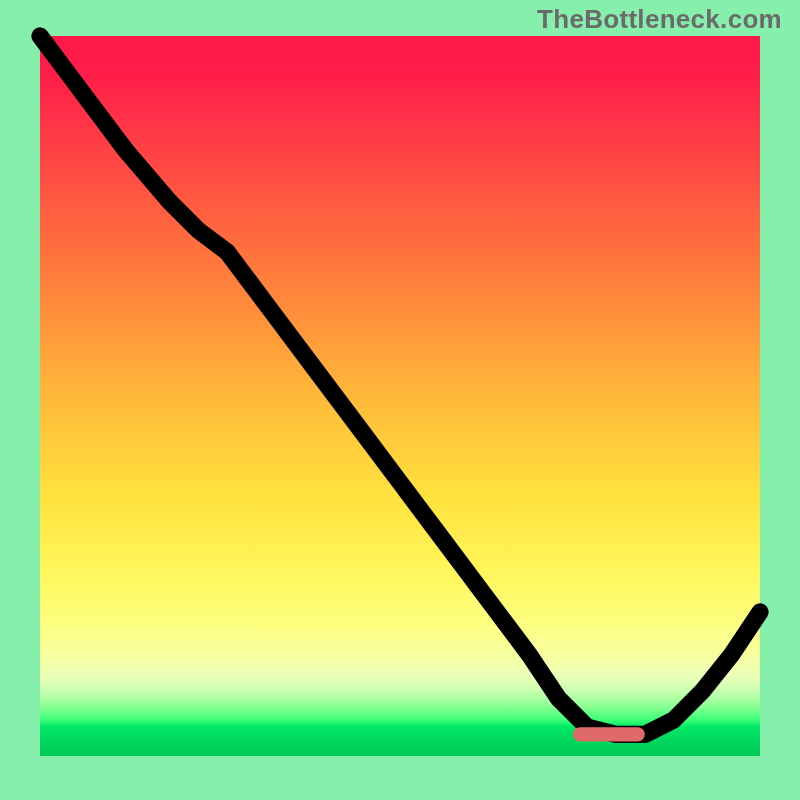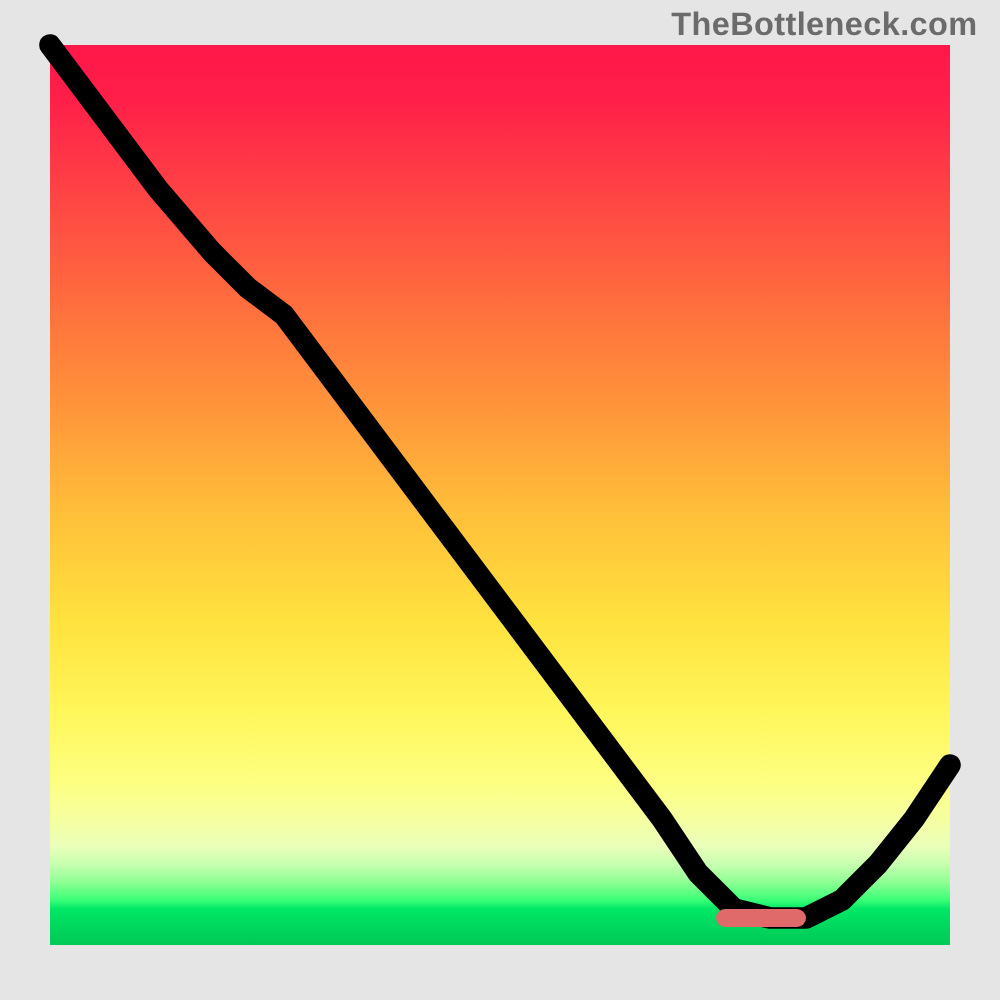--- a/index.html
+++ b/index.html
@@ -8,21 +8,21 @@
     width: 800px;
     height: 800px;
     background: #000;
     overflow: hidden;
     font-family: Arial, Helvetica, sans-serif;
   }
   .frame {
     position: relative;
     width: 800px;
     height: 800px;
-    background: #e5e5e5;
+    background: #86efac;
   }
   .watermark {
     position: absolute;
     top: 4px;
     right: 18px;
     color: #6b6b6b;
     font-size: 26px;
     font-weight: 600;
     letter-spacing: 0.3px;
     user-select: none;

